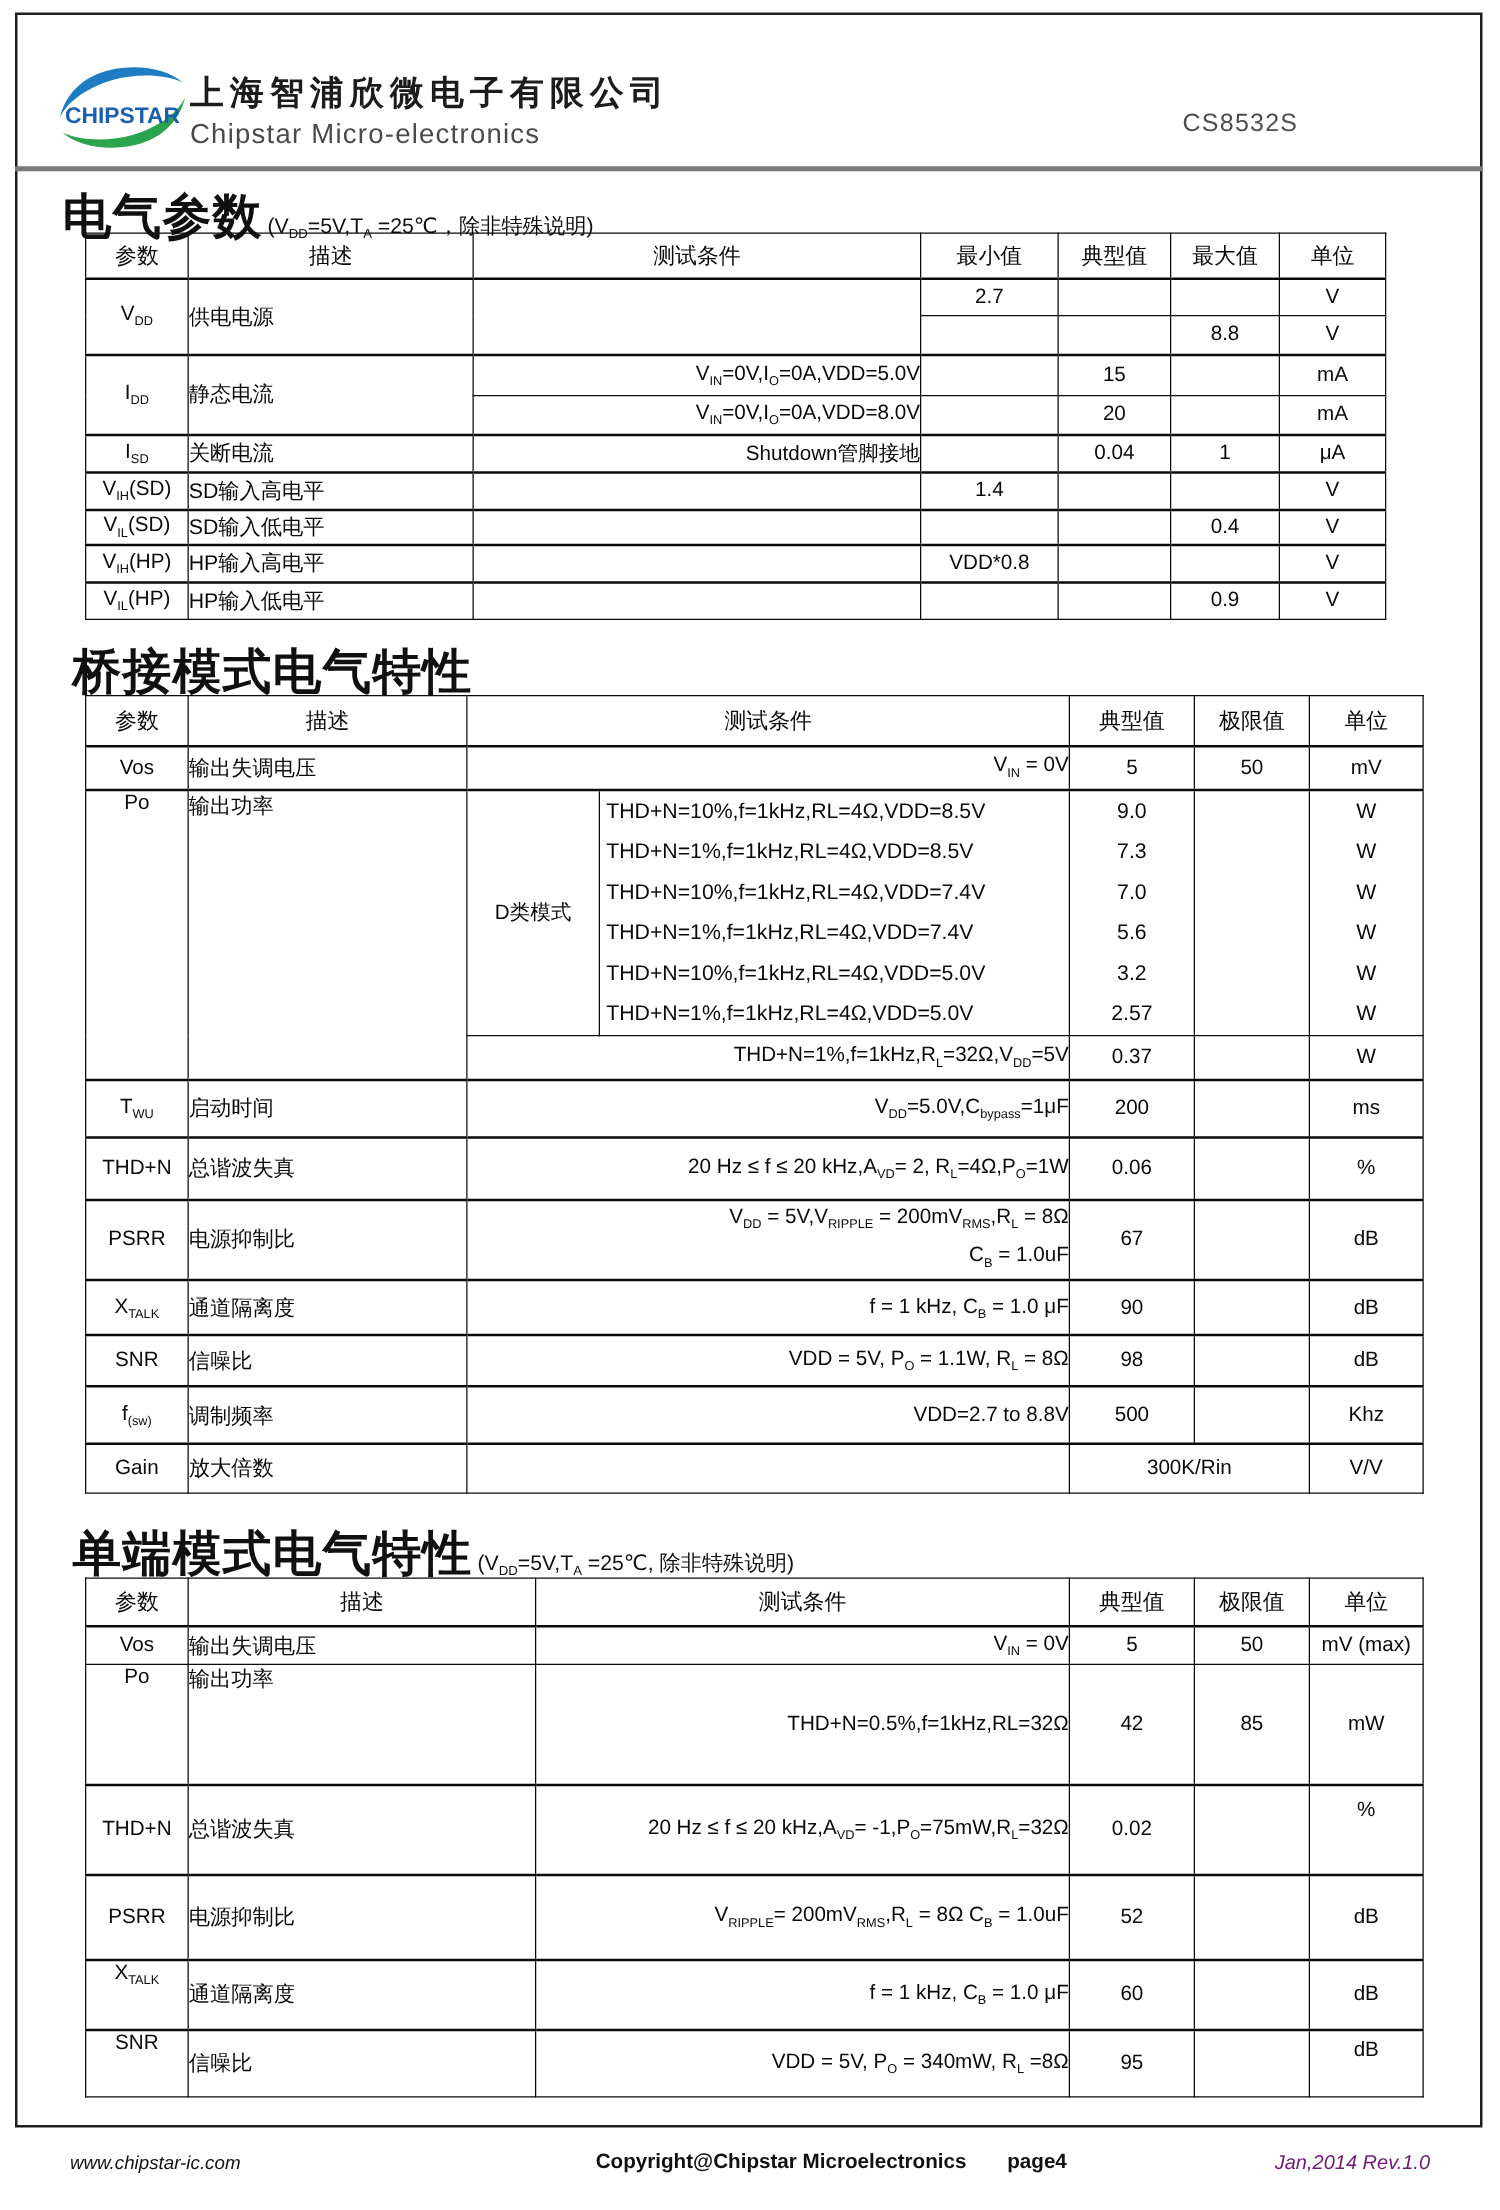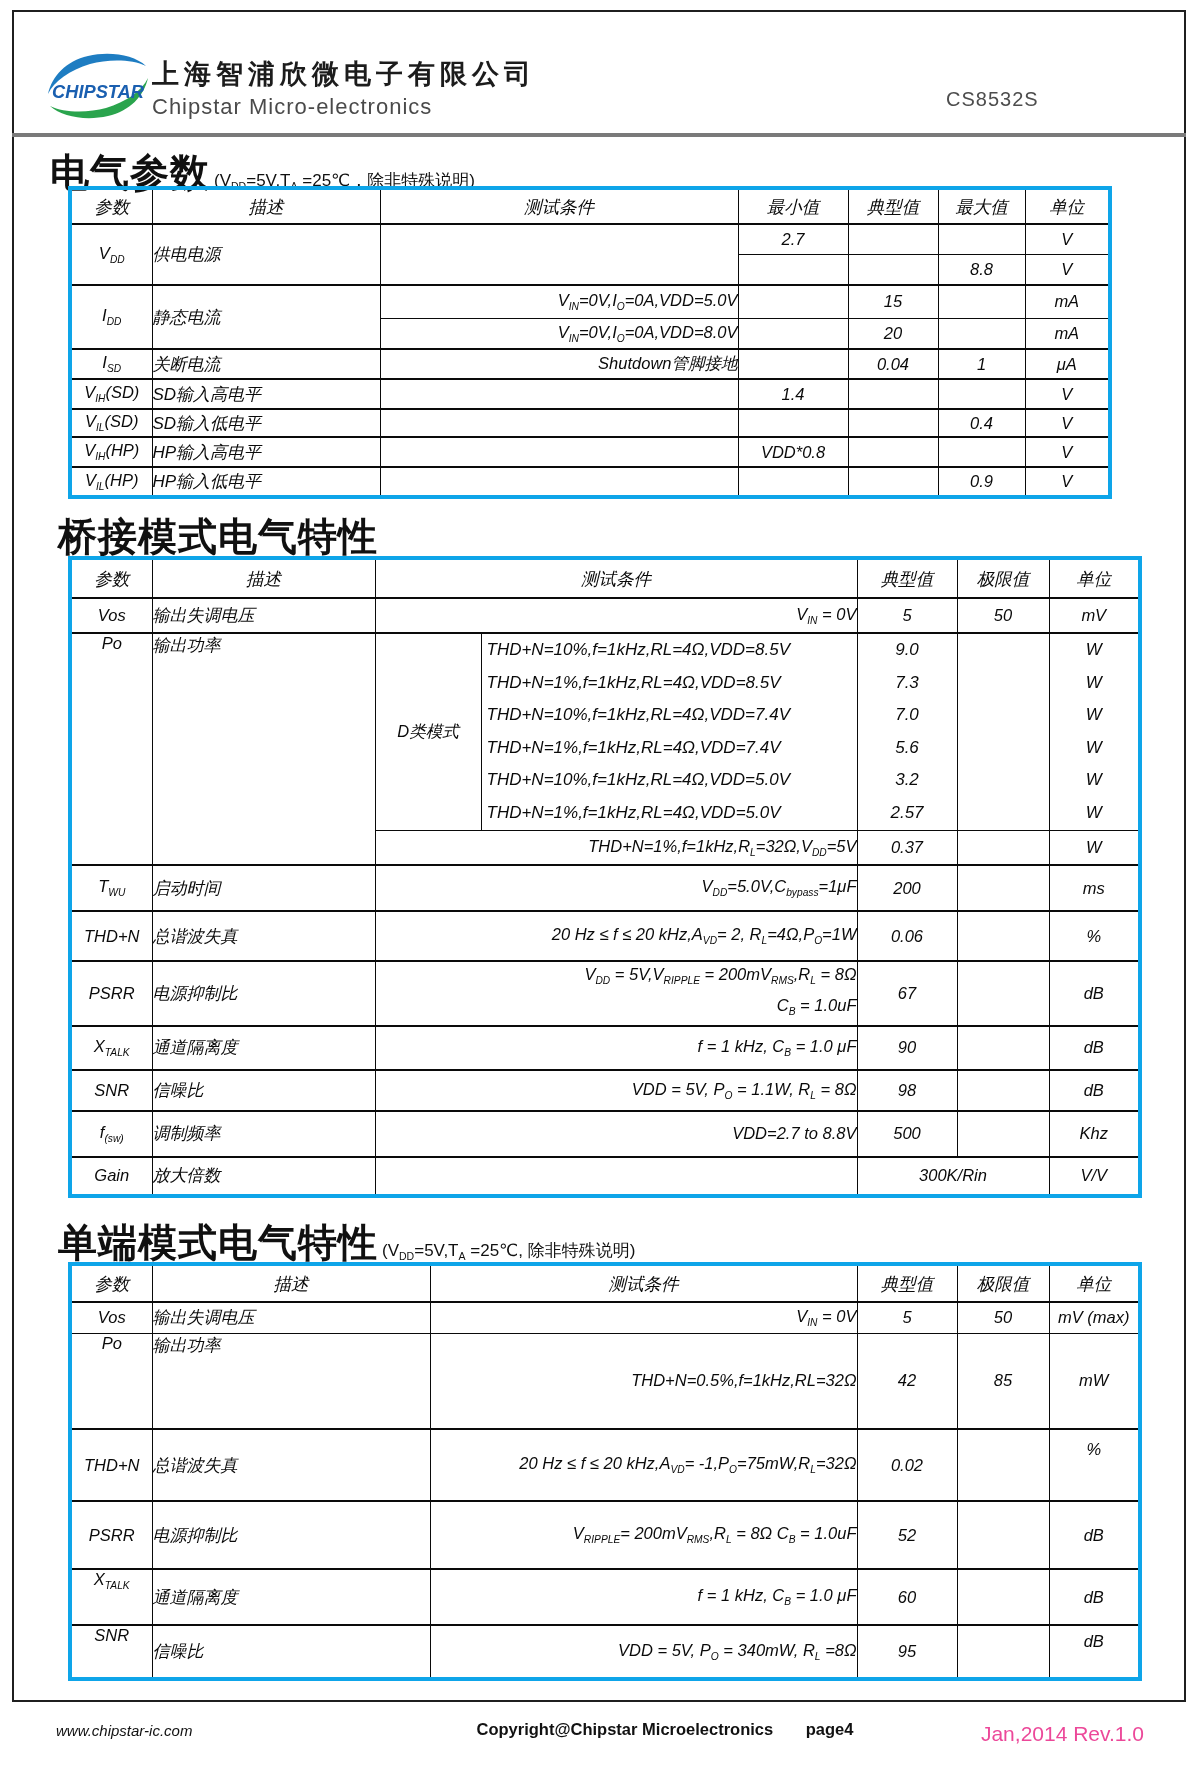--- a/index.html
+++ b/index.html
@@ -6,53 +6,53 @@
   html,body { width:1200px; }
   body {
     width:1200px; height:1768px; position:relative; background:#ffffff;
     font-family:"Liberation Sans","DejaVu Sans",sans-serif; color:#0a0a0a;
     overflow:hidden;
   }
   .page-border { position:absolute; left:12px; top:10px; width:1174px; height:1692px;
     border:2px solid #1f1f1f; }
   .hdr-divider { position:absolute; left:12px; top:133px; width:1174px; height:4px; background:#7a7a7a; }
 
-  .logo-wrap { position:absolute; left:46px; top:48px;font-style:italic; }
+  .logo-wrap { position:absolute; left:46px; top:48px; }
   .company { position:absolute; left:152px; top:56px; }
   .company-cn { font-size:27px; letter-spacing:5px; color:#1c1c1c; font-weight:600; line-height:36px;text-align:center; }
   .company-en { font-size:22px; letter-spacing:1px; color:#4a4a4a; line-height:30px; }
   .part-number { position:absolute; left:946px; top:88px; font-size:20px; color:#4d4d4d; letter-spacing:1px; }
 
   .sec-title { position:absolute; display:flex; align-items:baseline; white-space:nowrap; }
   .sec-title .big { font-size:39px; font-weight:700; color:#101010; letter-spacing:1px; }
   .sec-title .note { font-size:17px; color:#101010; margin-left:4px; }
 
   table.dtable { border-collapse:collapse; table-layout:fixed; position:absolute;
-    border:4px solid #0ea5e9; font-size:17px;font-style:italic; }
+    border:1px solid #0ea5e9; font-size:17px; }
   .dtable td, .dtable th { border:1px solid #0a0a0a; padding:0; vertical-align:middle; overflow:hidden; }
   .dtable tr.head th { border-bottom-width:2px; font-weight:normal; font-size:17.5px; text-align:center; }
   .dtable tr.grp td { border-top-width:2px; }
   .cell-param { text-align:center; font-size:16.5px; }
   .cell-desc  { text-align:left; padding-left:55px; font-size:17px; }
   .cell-cond  { text-align:right; padding-left:14px; font-size:16.5px; }
   .cell-num, .cell-unit { text-align:center; font-size:16.5px; }
   .t3 .cell-cond { padding-left:20px; }
   .indent80 { padding-left:80px !important; }
   .vtop { vertical-align:top !important; padding-top:6px; }
   .lines div { line-height:32.6px; white-space:nowrap; }
   .lines.condl { text-align:left; padding-left:5px; }
   .lines.ctr { text-align:center; }
   .two-line div { line-height:24px; }
   sub { font-size:0.62em; }
 
   .footer-left  { position:absolute; left:56px; top:1722px; font-size:15px; font-style:italic; color:#111; }
   .footer-center{ position:absolute; left:665px; top:1720px; transform:translateX(-50%);
     font-size:16.5px; font-weight:bold; color:#111; white-space:nowrap; }
   .footer-center .pg { margin-left:28px; }
-  .footer-right { position:absolute; right:56px; top:1722px; font-size:21px; color:#ec4899; }
+  .footer-right { position:absolute; right:56px; top:1722px; font-size:16px; font-style:italic; color:#701a75; }
 </style>
 </head>
 <body>
 
 <div class="page-border"></div>
 
 <div class="logo-wrap">
   <svg width="104" height="76" viewBox="0 0 104 76">
     <path d="M2 46 C 6 28 20 13 42 8 C 64 3 88 7 100 18 C 86 11 62 11 44 16 C 24 22 8 33 2 46 Z" fill="#1e7dc2"></path>
     <path d="M102 30 C 98 48 84 63 62 68 C 40 73 16 69 4 58 C 18 65 42 65 60 60 C 80 54 96 43 102 30 Z" fill="#2aa44d"></path>

